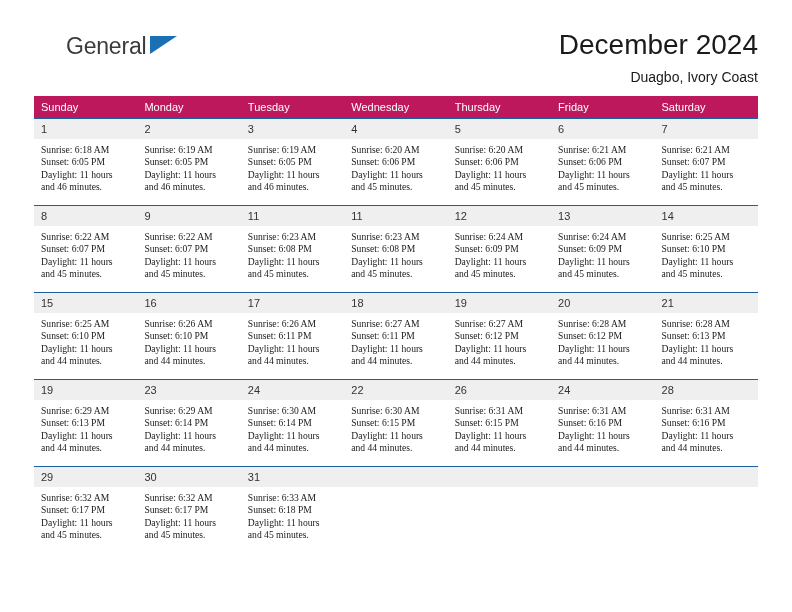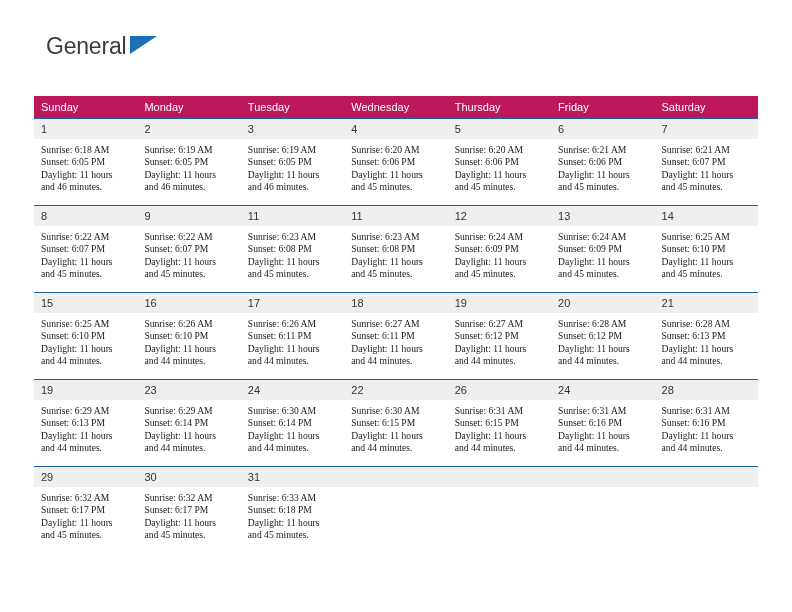--- a/index.html
+++ b/index.html
@@ -16,22 +16,23 @@
   .page {
     position: relative;
     width: 792px; height: 612px;
     padding: 0;
   }
   
   .header {
     display: flex;
     align-items: flex-start;
     justify-content: space-between;
-    padding: 28px 34px 0 46px;
+    padding: 28px 34px 0 18px;
     height: 96px;
+    margin-left: 48px;
   }
   .logo {
     position: relative;
     width: 130px;
     height: 56px;
     padding-top: 6px;
   }
   .logo-general {
     font-size: 23px;
     color: #3b3b3b;
@@ -120,20 +121,24 @@
 
 <div class="page">
 
   <div class="header">
 
     <div class="logo">
       <span class="logo-general">General</span>
       <span class="logo-tri"></span>
     </div>
 
+    <div class="title-wrap">
+      <div class="cal-title">December 2024</div>
+      <div class="cal-sub">Duagbo, Ivory Coast</div>
+    </div>
 
   </div>
 
   <table class="calendar">
     <thead>
       <tr class="dow-row">
         <th>Sunday</th>
         <th>Monday</th>
         <th>Tuesday</th>
         <th>Wednesday</th>

